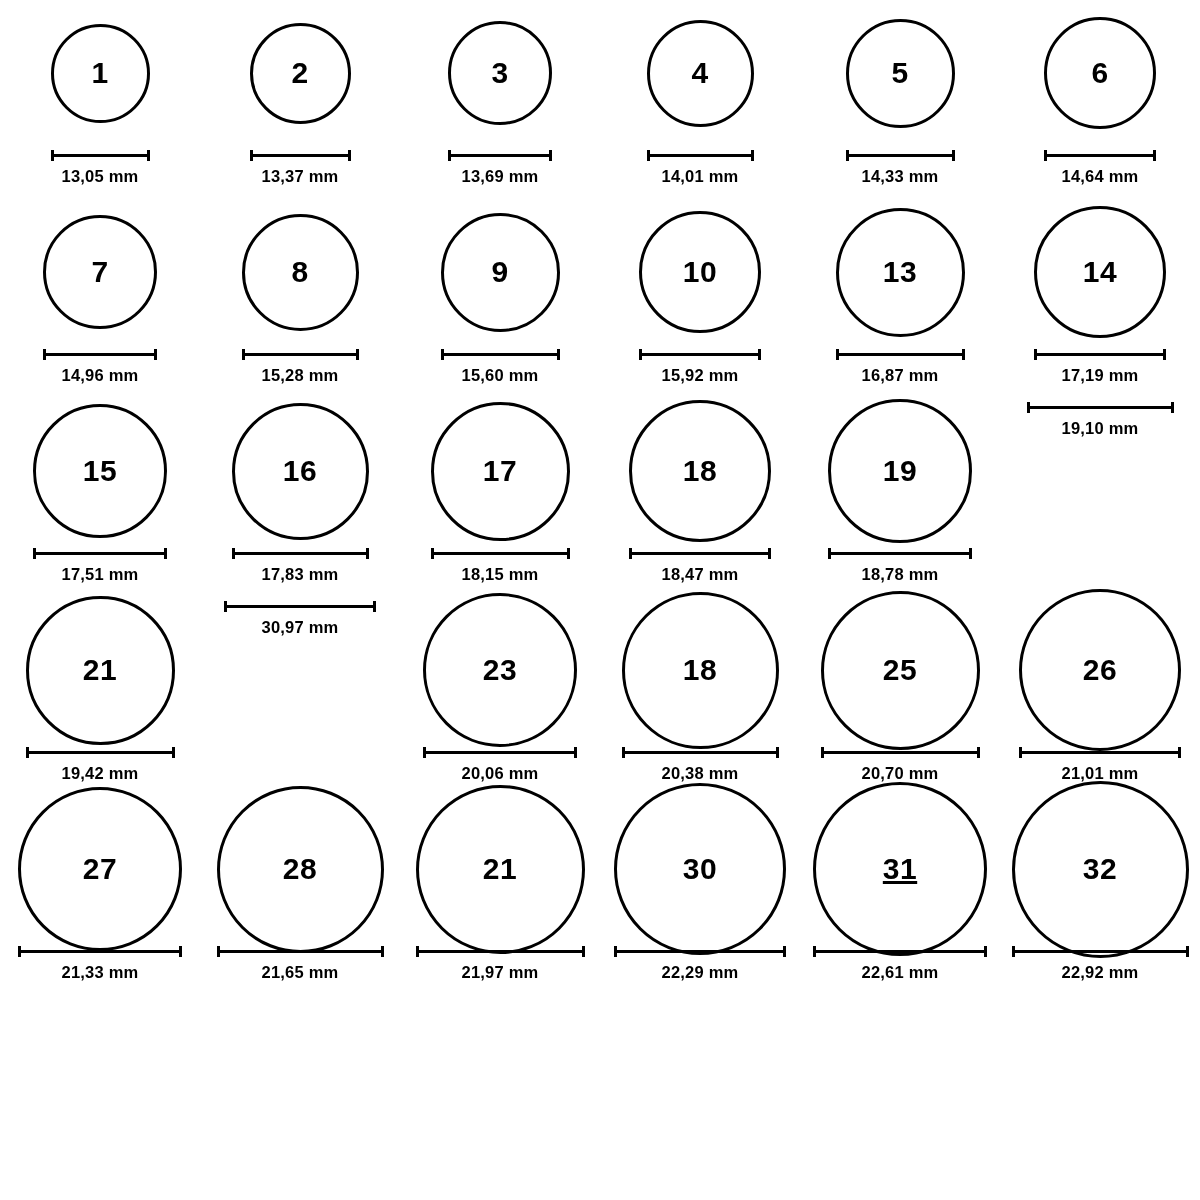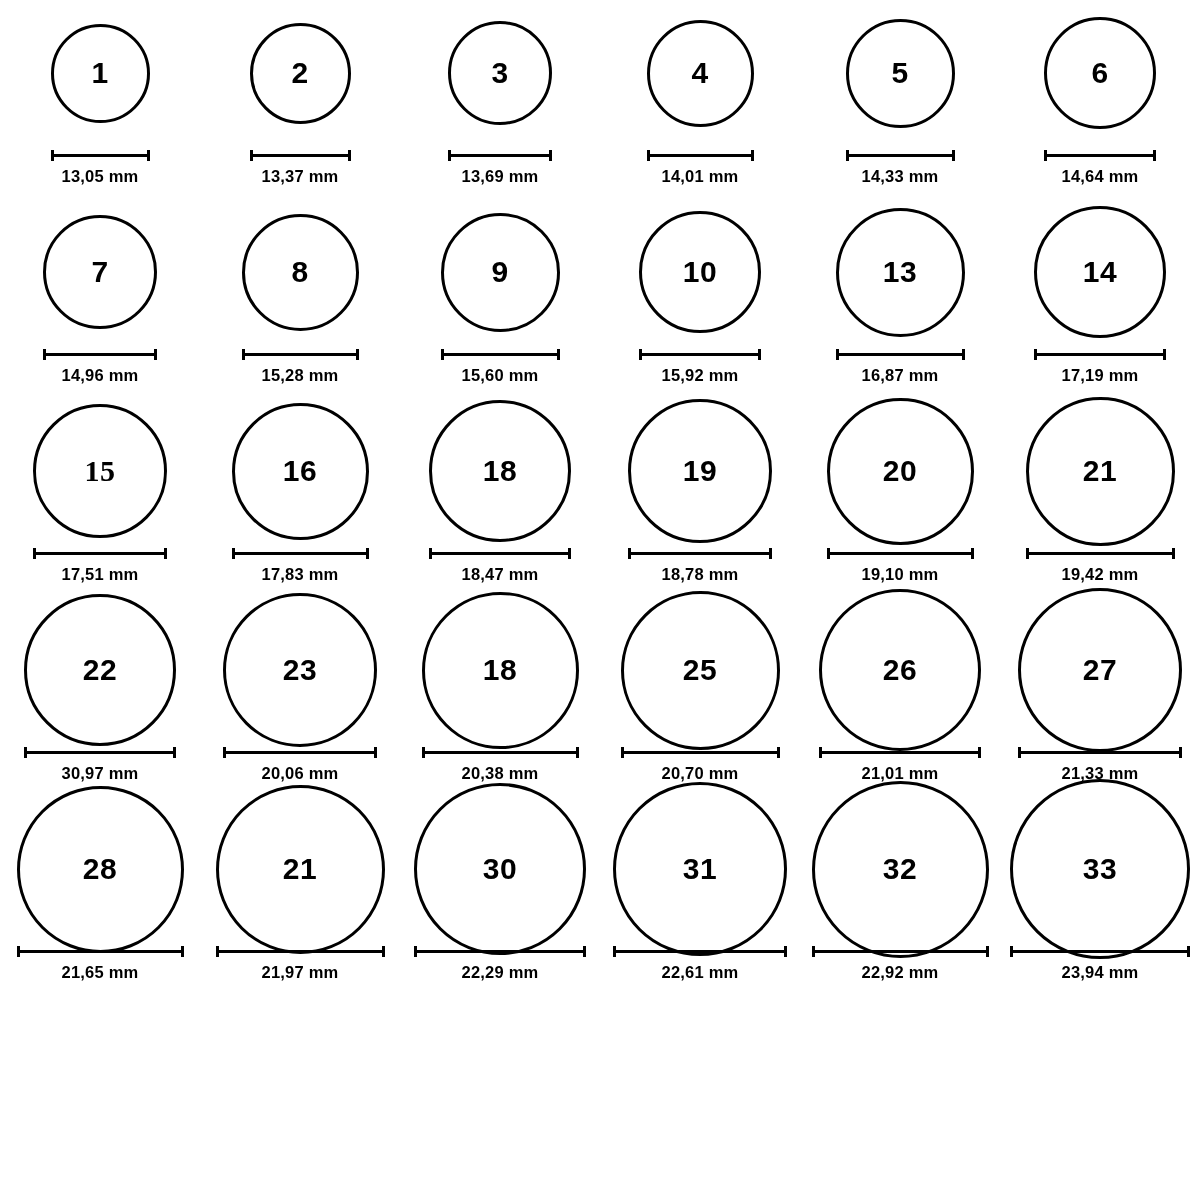--- a/index.html
+++ b/index.html
@@ -249,21 +249,21 @@
         </div>
         <div class="measure" style="width: 132px;">
           <div class="bar"></div>
           <div class="cap left"></div>
           <div class="cap right"></div>
         </div>
         <div class="mm-label">17,19 mm</div>
       </div>
       <div class="cell">
         <div class="ring-wrap">
-          <div class="ring" style="width: 134px; height: 134px; font-family: Liberation Serif, serif;">
+          <div class="ring" style="width: 134px; height: 134px;">
             <span class="ring-number">15</span>
           </div>
         </div>
         <div class="measure" style="width: 134px;">
           <div class="bar"></div>
           <div class="cap left"></div>
           <div class="cap right"></div>
         </div>
         <div class="mm-label">17,51 mm</div>
       </div>
@@ -275,20 +275,33 @@
         </div>
         <div class="measure" style="width: 137px;">
           <div class="bar"></div>
           <div class="cap left"></div>
           <div class="cap right"></div>
         </div>
         <div class="mm-label">17,83 mm</div>
       </div>
       <div class="cell">
         <div class="ring-wrap">
+          <div class="ring" style="width: 139px; height: 139px;">
+            <span class="ring-number">17</span>
+          </div>
+        </div>
+        <div class="measure" style="width: 139px;">
+          <div class="bar"></div>
+          <div class="cap left"></div>
+          <div class="cap right"></div>
+        </div>
+        <div class="mm-label">18,15 mm</div>
+      </div>
+      <div class="cell">
+        <div class="ring-wrap">
           <div class="ring" style="width: 142px; height: 142px;">
             <span class="ring-number">18</span>
           </div>
         </div>
         <div class="measure" style="width: 142px;">
           <div class="bar"></div>
           <div class="cap left"></div>
           <div class="cap right"></div>
         </div>
         <div class="mm-label">18,47 mm</div>
@@ -300,25 +313,20 @@
           </div>
         </div>
         <div class="measure" style="width: 144px;">
           <div class="bar"></div>
           <div class="cap left"></div>
           <div class="cap right"></div>
         </div>
         <div class="mm-label">18,78 mm</div>
       </div>
       <div class="cell">
-        <div class="ring-wrap">
-          <div class="ring" style="width: 147px; height: 147px;">
-            <span class="ring-number">20</span>
-          </div>
-        </div>
         <div class="measure" style="width: 147px;">
           <div class="bar"></div>
           <div class="cap left"></div>
           <div class="cap right"></div>
         </div>
         <div class="mm-label">19,10 mm</div>
       </div>
       <div class="cell">
         <div class="ring-wrap">
           <div class="ring" style="width: 149px; height: 149px; text-align: center;">
@@ -326,25 +334,20 @@
           </div>
         </div>
         <div class="measure" style="width: 149px;">
           <div class="bar"></div>
           <div class="cap left"></div>
           <div class="cap right"></div>
         </div>
         <div class="mm-label">19,42 mm</div>
       </div>
       <div class="cell">
-        <div class="ring-wrap">
-          <div class="ring" style="width: 152px; height: 152px;">
-            <span class="ring-number">22</span>
-          </div>
-        </div>
         <div class="measure" style="width: 152px;">
           <div class="bar"></div>
           <div class="cap left"></div>
           <div class="cap right"></div>
         </div>
         <div class="mm-label">30,97 mm</div>
       </div>
       <div class="cell">
         <div class="ring-wrap">
           <div class="ring" style="width: 154px; height: 154px;">
@@ -444,21 +447,21 @@
         </div>
         <div class="measure" style="width: 172px;">
           <div class="bar"></div>
           <div class="cap left"></div>
           <div class="cap right"></div>
         </div>
         <div class="mm-label">22,29 mm</div>
       </div>
       <div class="cell">
         <div class="ring-wrap">
-          <div class="ring" style="width: 174px; height: 174px;">
+          <div class="ring" style="width: 174px; height: 174px; text-decoration: underline;">
             <span class="ring-number">31</span>
           </div>
         </div>
         <div class="measure" style="width: 174px;">
           <div class="bar"></div>
           <div class="cap left"></div>
           <div class="cap right"></div>
         </div>
         <div class="mm-label">22,61 mm</div>
       </div>
@@ -467,28 +470,15 @@
           <div class="ring" style="width: 177px; height: 177px;">
             <span class="ring-number">32</span>
           </div>
         </div>
         <div class="measure" style="width: 177px;">
           <div class="bar"></div>
           <div class="cap left"></div>
           <div class="cap right"></div>
         </div>
         <div class="mm-label">22,92 mm</div>
-      </div>
-      <div class="cell">
-        <div class="ring-wrap">
-          <div class="ring" style="width: 180px; height: 180px;">
-            <span class="ring-number">33</span>
-          </div>
-        </div>
-        <div class="measure" style="width: 180px;">
-          <div class="bar"></div>
-          <div class="cap left"></div>
-          <div class="cap right"></div>
-        </div>
-        <div class="mm-label">23,94 mm</div>
       </div>
     </div>
 </div>
 
 </body></html>

